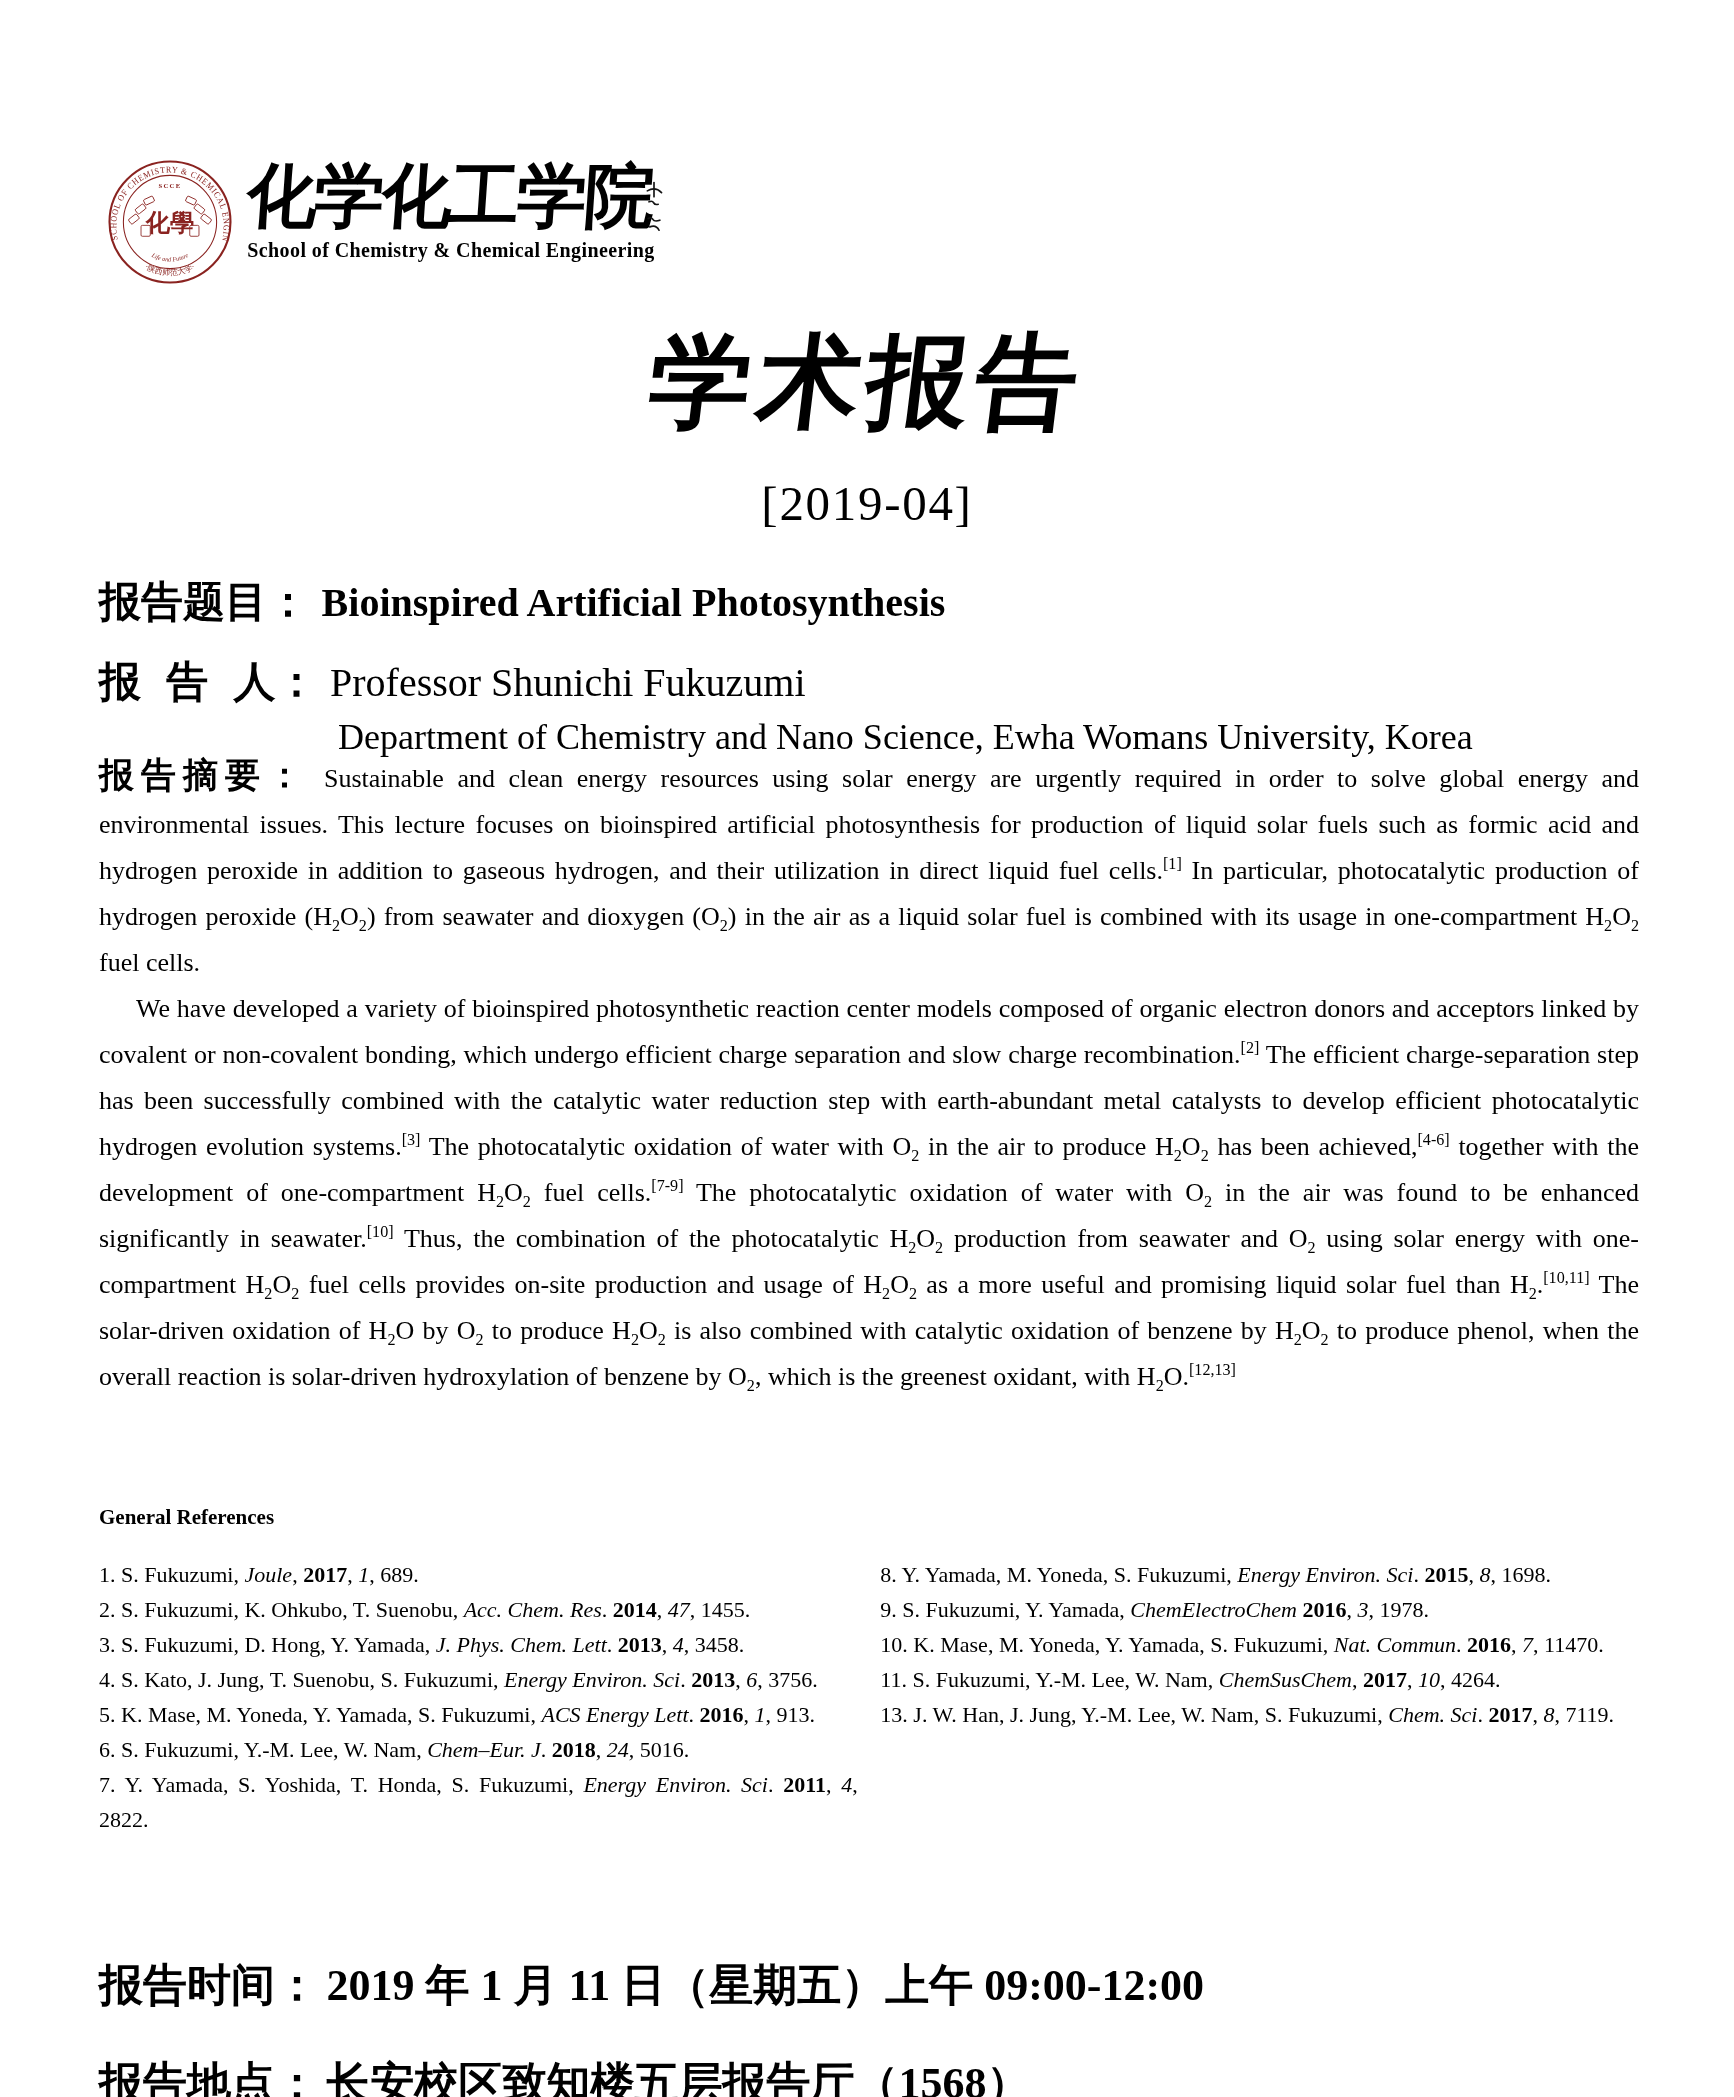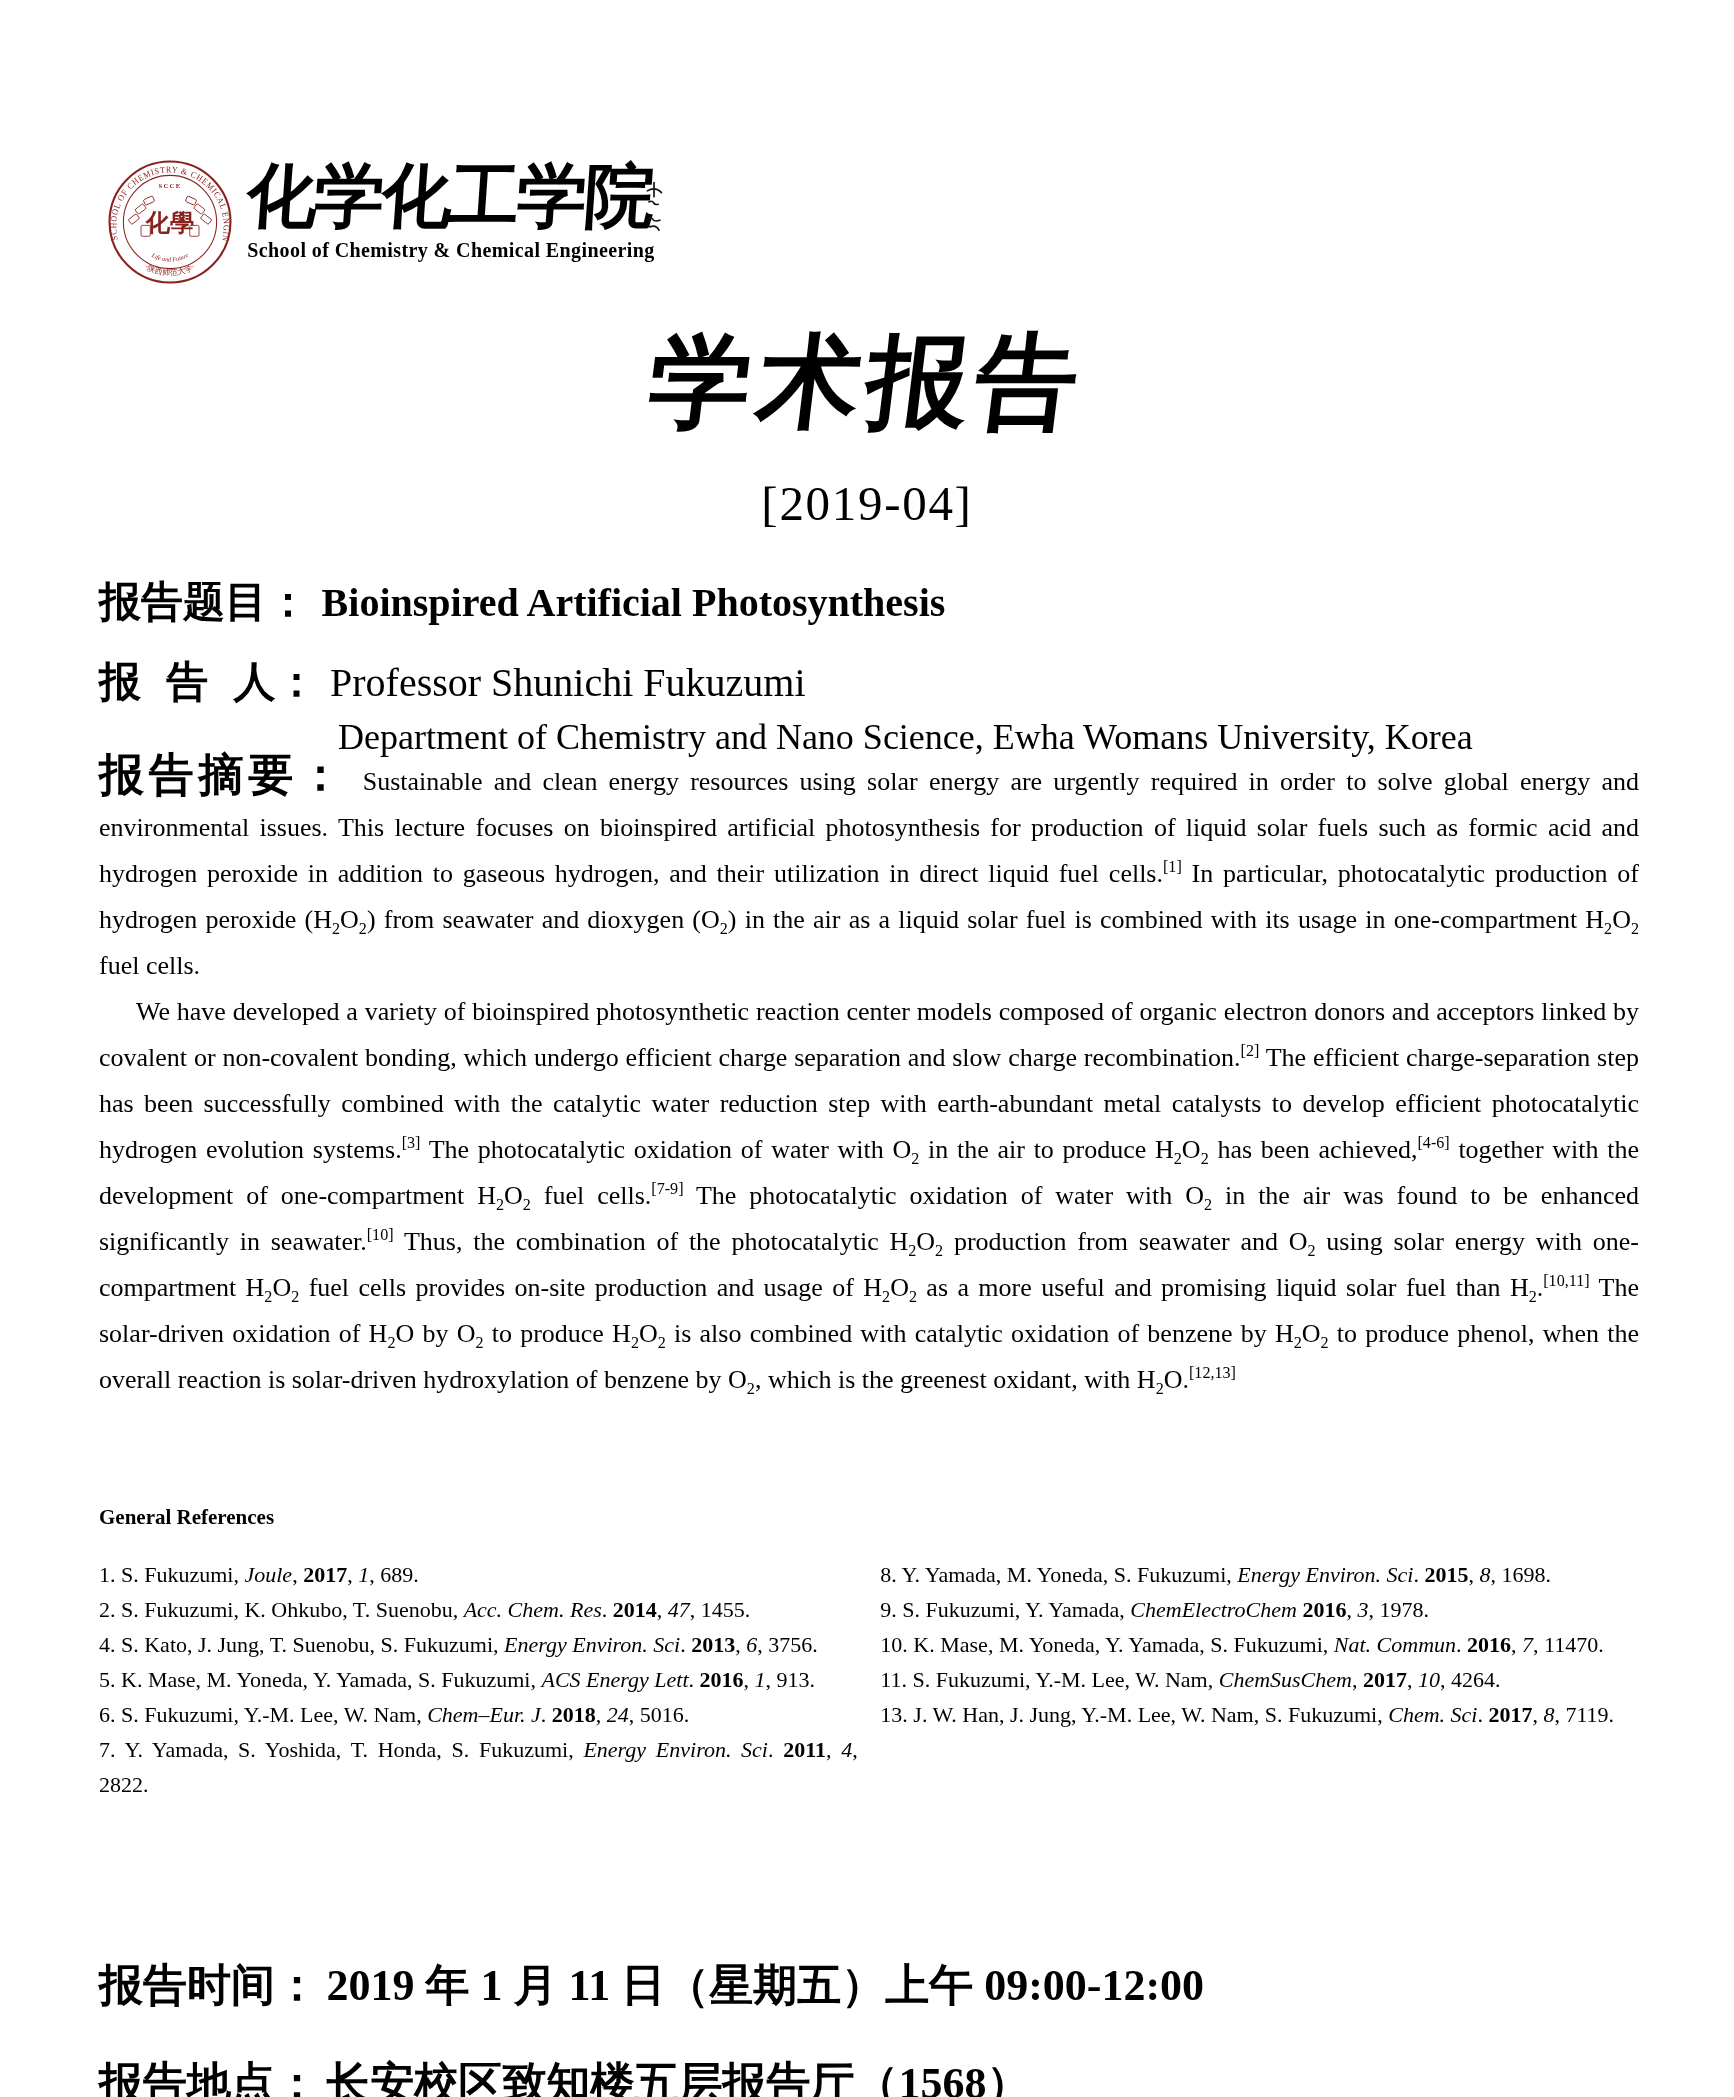--- a/index.html
+++ b/index.html
@@ -33,21 +33,21 @@
   .cjk-label{font-family:Liberation Mono, monospace;font-weight:bold;font-size:42px;}
   .title-value{font-size:40px;font-weight:bold;margin-left:12.6px;}
   .speaker-value{font-size:40px;margin-left:12.6px;}
   .affiliation{position:absolute;left:338px;top:716px;font-size:36px;white-space:nowrap;}
 
   
   .abstract{position:absolute;left:99px;top:752px;width:1540px;
             text-align:justify;font-size:26px;line-height:46px;}
   .abstract p{margin:0;padding:0;}
   .abstract-label{font-family:"Liberation Sans",sans-serif;font-weight:bold;
-                  font-size:45px;line-height:46px;margin-right:15px;}
+                  font-size:35px;line-height:46px;margin-right:15px;}
   .p2{text-indent:37px;}
   .sup{vertical-align:super;font-size:0.62em;line-height:0;}
   .sub{vertical-align:sub;font-size:0.62em;line-height:0;}
   .it{font-style:italic;}
   .bd{font-weight:bold;}
 
   
   .refs{position:absolute;left:99px;top:1505px;width:1540px;}
   .refs-heading{font-size:21px;font-weight:bold;margin:0 0 27px 0;}
   .refs-cols{display:flex;gap:22.7px;}
@@ -129,20 +129,21 @@
     <p><span class="abstract-label">报告摘要：</span><span><span>Sustainable and clean energy resources using solar energy are urgently required in order to solve global energy and environmental issues. This lecture focuses on bioinspired artificial photosynthesis for production of liquid solar fuels such as formic acid and hydrogen peroxide in addition to gaseous hydrogen, and their utilization in direct liquid fuel cells.</span><span class="sup">[1]</span><span> In particular, photocatalytic production of hydrogen peroxide (H</span><span class="sub">2</span><span>O</span><span class="sub">2</span><span>) from seawater and dioxygen (O</span><span class="sub">2</span><span>) in the air as a liquid solar fuel is combined with its usage in one-compartment H</span><span class="sub">2</span><span>O</span><span class="sub">2</span><span> fuel cells.</span></span></p>
     <p class="p2"><span>We have developed a variety of bioinspired photosynthetic reaction center models composed of organic electron donors and acceptors linked by covalent or non-covalent bonding, which undergo efficient charge separation and slow charge recombination.</span><span class="sup">[2]</span><span> The efficient charge-separation step has been successfully combined with the catalytic water reduction step with earth-abundant metal catalysts to develop efficient photocatalytic hydrogen evolution systems.</span><span class="sup">[3]</span><span> The photocatalytic oxidation of water with O</span><span class="sub">2</span><span> in the air to produce H</span><span class="sub">2</span><span>O</span><span class="sub">2</span><span> has been achieved,</span><span class="sup">[4-6]</span><span> together with the development of one-compartment H</span><span class="sub">2</span><span>O</span><span class="sub">2</span><span> fuel cells.</span><span class="sup">[7-9]</span><span> The photocatalytic oxidation of water with O</span><span class="sub">2</span><span> in the air was found to be enhanced significantly in seawater.</span><span class="sup">[10]</span><span> Thus, the combination of the photocatalytic H</span><span class="sub">2</span><span>O</span><span class="sub">2</span><span> production from seawater and O</span><span class="sub">2</span><span> using solar energy with one-compartment H</span><span class="sub">2</span><span>O</span><span class="sub">2</span><span> fuel cells provides on-site production and usage of H</span><span class="sub">2</span><span>O</span><span class="sub">2</span><span> as a more useful and promising liquid solar fuel than H</span><span class="sub">2</span><span>.</span><span class="sup">[10,11]</span><span> The solar-driven oxidation of H</span><span class="sub">2</span><span>O by O</span><span class="sub">2</span><span> to produce H</span><span class="sub">2</span><span>O</span><span class="sub">2</span><span> is also combined with catalytic oxidation of benzene by H</span><span class="sub">2</span><span>O</span><span class="sub">2</span><span> to produce phenol, when the overall reaction is solar-driven hydroxylation of benzene by O</span><span class="sub">2</span><span>, which is the greenest oxidant, with H</span><span class="sub">2</span><span>O.</span><span class="sup">[12,13]</span></p>
   </div>
 
   <div class="refs">
     <div class="refs-heading">General References</div>
     <div class="refs-cols">
       <div class="refs-col">
         <p><span>1. S. Fukuzumi, </span><span class="it">Joule</span><span>, </span><span class="bd">2017</span><span>, </span><span class="it">1</span><span>, 689.</span></p>
         <p><span>2. S. Fukuzumi, K. Ohkubo, T. Suenobu, </span><span class="it">Acc. Chem. Res</span><span>. </span><span class="bd">2014</span><span>, </span><span class="it">47</span><span>, 1455.</span></p>
+        <p><span>3. S. Fukuzumi, D. Hong, Y. Yamada, </span><span class="it">J. Phys. Chem. Lett</span><span>. </span><span class="bd">2013</span><span>, </span><span class="it">4</span><span>, 3458.</span></p>
         <p><span>4. S. Kato, J. Jung, T. Suenobu, S. Fukuzumi, </span><span class="it">Energy Environ. Sci</span><span>. </span><span class="bd">2013</span><span>, </span><span class="it">6</span><span>, 3756.</span></p>
         <p><span>5. K. Mase, M. Yoneda, Y. Yamada, S. Fukuzumi, </span><span class="it">ACS Energy Lett</span><span>. </span><span class="bd">2016</span><span>, </span><span class="it">1</span><span>, 913.</span></p>
         <p><span>6. S. Fukuzumi, Y.-M. Lee, W. Nam, </span><span class="it">Chem–Eur. J</span><span>. </span><span class="bd">2018</span><span>, </span><span class="it">24</span><span>, 5016.</span></p>
         <p><span>7. Y. Yamada, S. Yoshida, T. Honda, S. Fukuzumi, </span><span class="it">Energy Environ. Sci</span><span>. </span><span class="bd">2011</span><span>, </span><span class="it">4</span><span>, 2822.</span></p>
       </div>
       <div class="refs-col">
         <p><span>8. Y. Yamada, M. Yoneda, S. Fukuzumi, </span><span class="it">Energy Environ. Sci</span><span>. </span><span class="bd">2015</span><span>, </span><span class="it">8</span><span>, 1698.</span></p>
         <p><span>9. S. Fukuzumi, Y. Yamada, </span><span class="it">ChemElectroChem</span><span> </span><span class="bd">2016</span><span>, </span><span class="it">3</span><span>, 1978.</span></p>
         <p><span>10. K. Mase, M. Yoneda, Y. Yamada, S. Fukuzumi, </span><span class="it">Nat. Commun</span><span>. </span><span class="bd">2016</span><span>, </span><span class="it">7</span><span>, 11470.</span></p>
         <p><span>11. S. Fukuzumi, Y.-M. Lee, W. Nam, </span><span class="it">ChemSusChem</span><span>, </span><span class="bd">2017</span><span>, </span><span class="it">10</span><span>, 4264.</span></p>

